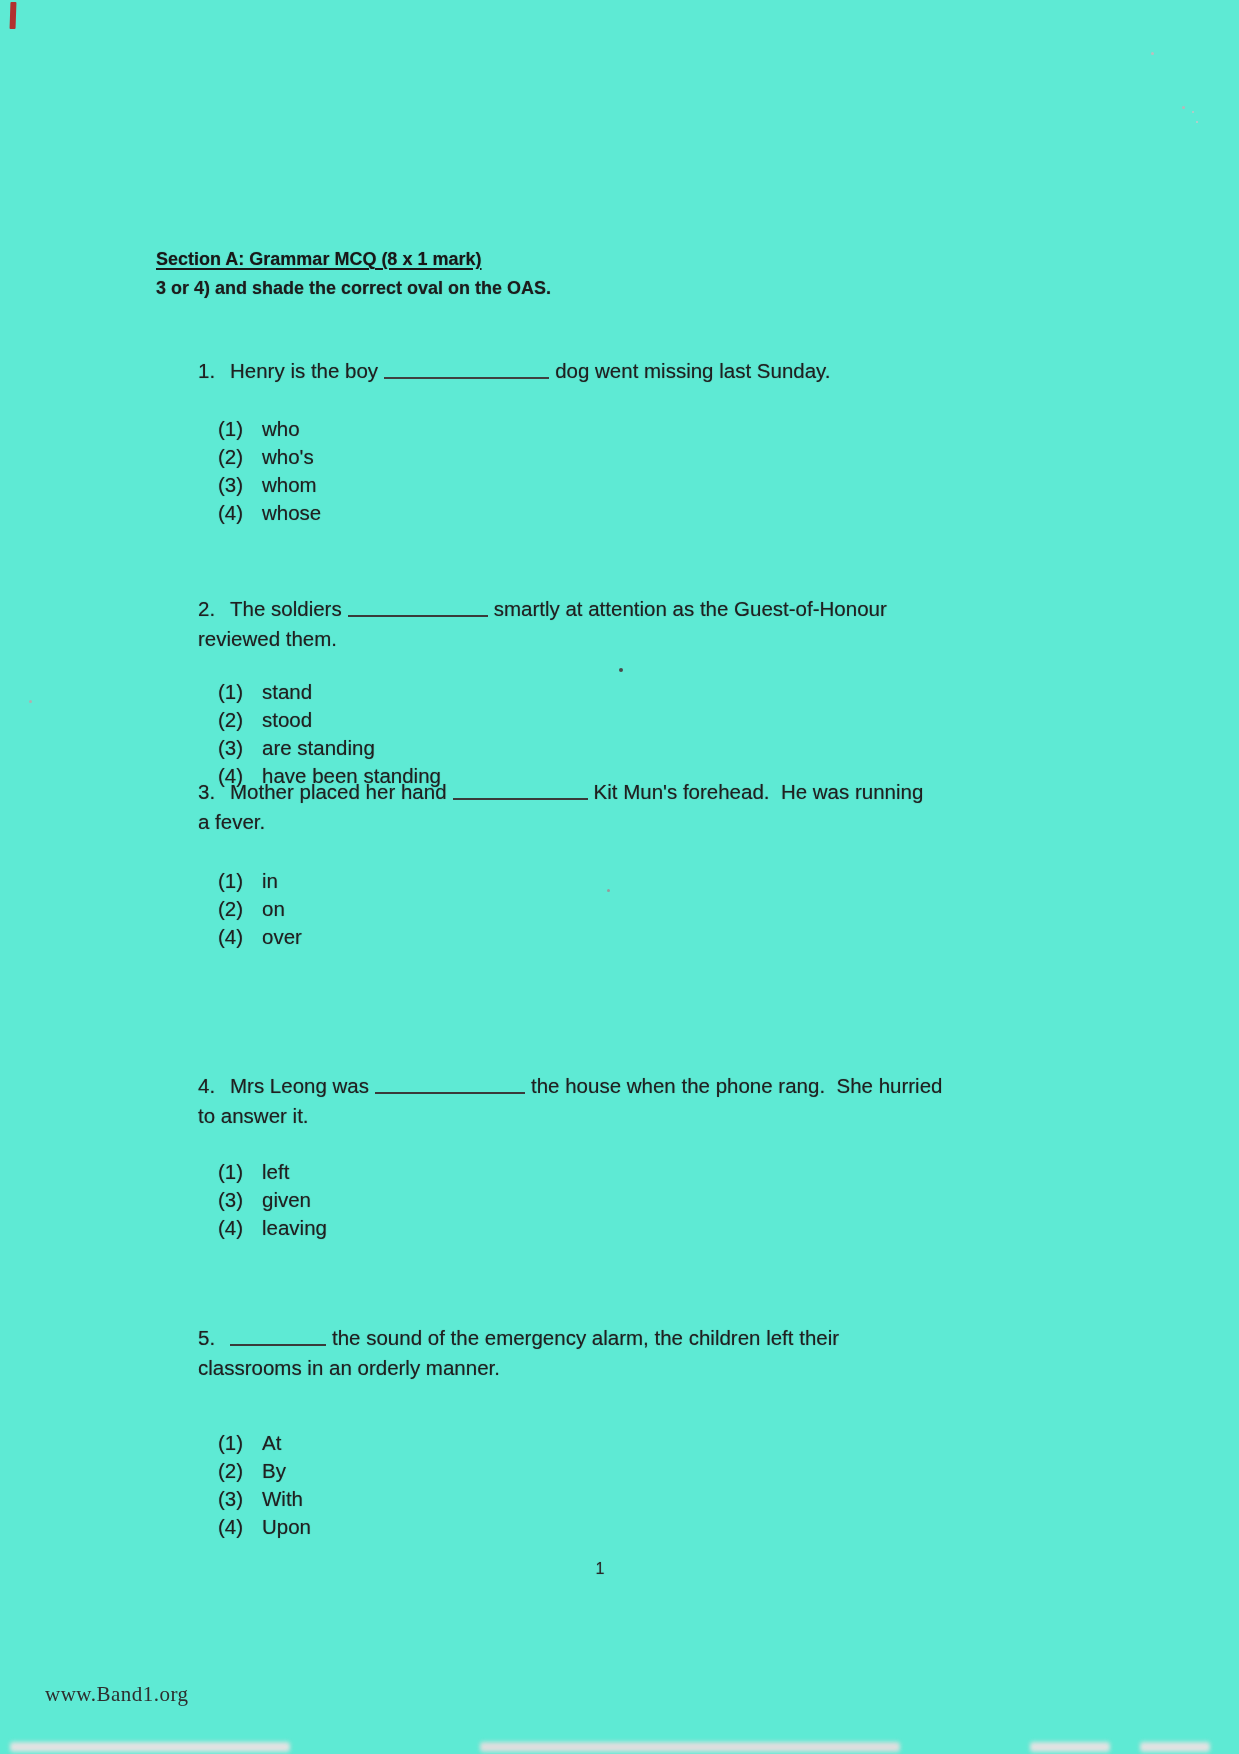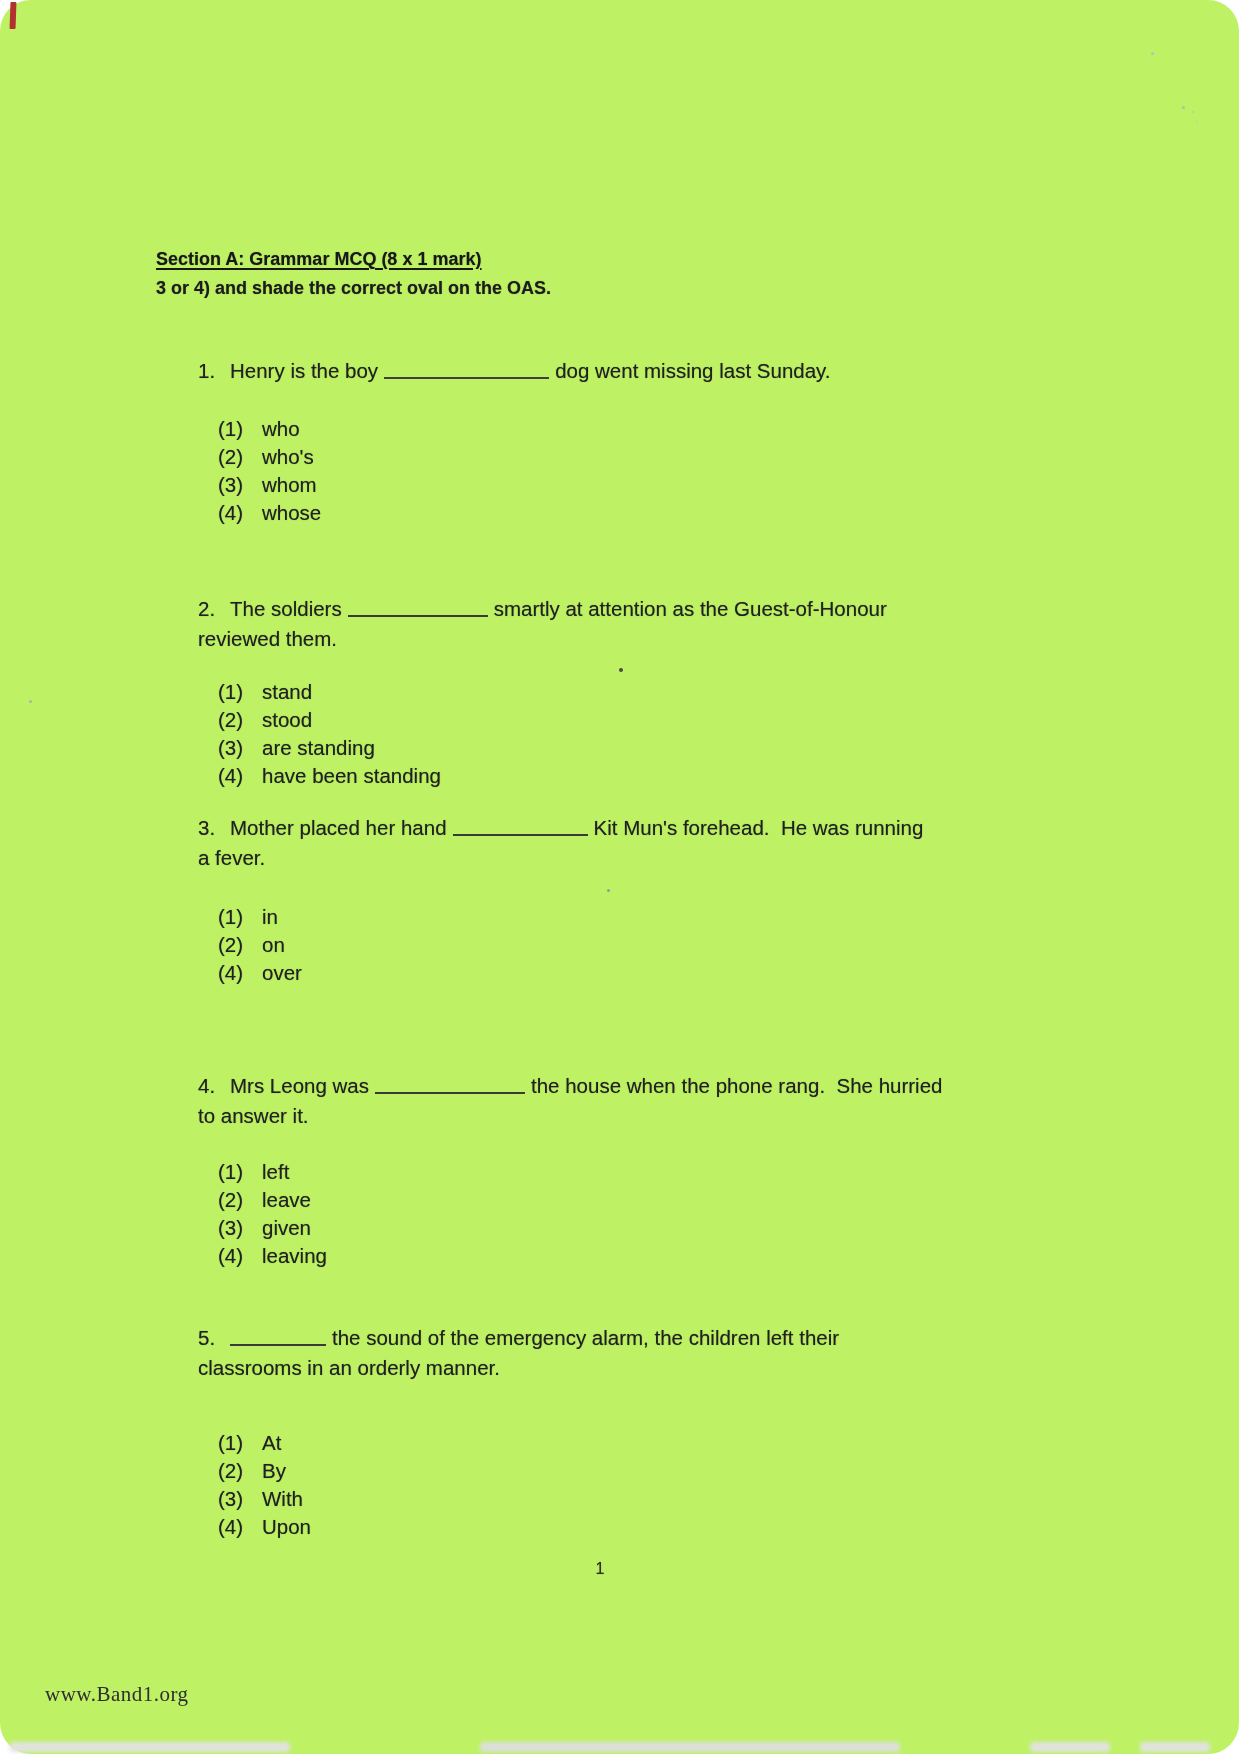--- a/index.html
+++ b/index.html
@@ -6,22 +6,21 @@
   body{
     width:1239px;height:1754px;
     background:#ffffff;
     font-family:"Liberation Sans",sans-serif;
     color:#222;
     position:relative;
     overflow:hidden;
   }
   .page{
     position:absolute;inset:0;
-    background:#bef264;
-    border-radius:31px;
+    background:#5eead4;
   }
   
   .scantext{
     text-shadow:0 0 1px rgba(20,20,20,.45);
     filter:blur(.2px);
   }
   .red-mark{
     position:absolute;left:10px;top:2px;width:6px;height:27px;
     background:#b23230;border-radius:1px;transform:rotate(2deg);
   }
@@ -106,40 +105,39 @@
     </div>
     <div class="qline2">reviewed them.</div>
     <div class="opts" style="margin-top:24px">
       <div class="opt"><span class="onum">(1)</span><span class="olabel">stand</span></div>
       <div class="opt"><span class="onum">(2)</span><span class="olabel">stood</span></div>
       <div class="opt"><span class="onum">(3)</span><span class="olabel">are standing</span></div>
       <div class="opt"><span class="onum">(4)</span><span class="olabel">have been standing</span></div>
     </div>
   </div>
 
-  <div class="q scantext" style="top:813px">
+  <div class="q scantext" style="top:777px">
     <div class="qline">
       <span class="qnum">3.</span><span class="qtext"><span>Mother placed her hand</span><span class="blank b3"></span><span>Kit Mun's forehead.  He was running</span></span>
     </div>
     <div class="qline2">a fever.</div>
     <div class="opts" style="margin-top:30px">
       <div class="opt"><span class="onum">(1)</span><span class="olabel">in</span></div>
       <div class="opt"><span class="onum">(2)</span><span class="olabel">on</span></div>
       <div class="opt"><span class="onum">(4)</span><span class="olabel">over</span></div>
     </div>
   </div>
 
   <div class="q scantext" style="top:1071px">
     <div class="qline">
       <span class="qnum">4.</span><span class="qtext"><span>Mrs Leong was</span><span class="blank b4"></span><span>the house when the phone rang.  She hurried</span></span>
     </div>
     <div class="qline2">to answer it.</div>
     <div class="opts" style="margin-top:27px">
       <div class="opt"><span class="onum">(1)</span><span class="olabel">left</span></div>
-      <div class="opt"><span class="onum">(2)</span><span class="olabel">leave</span></div>
       <div class="opt"><span class="onum">(3)</span><span class="olabel">given</span></div>
       <div class="opt"><span class="onum">(4)</span><span class="olabel">leaving</span></div>
     </div>
   </div>
 
   <div class="q scantext" style="top:1323px">
     <div class="qline">
       <span class="qnum">5.</span><span class="qtext"><span class="blank b5"></span><span>the sound of the emergency alarm, the children left their</span></span>
     </div>
     <div class="qline2">classrooms in an orderly manner.</div>

